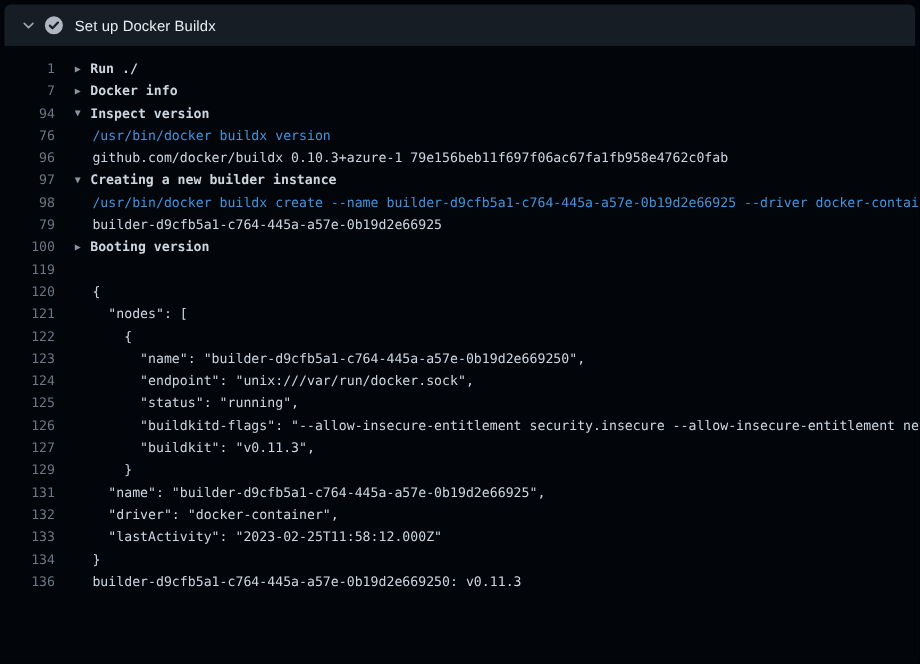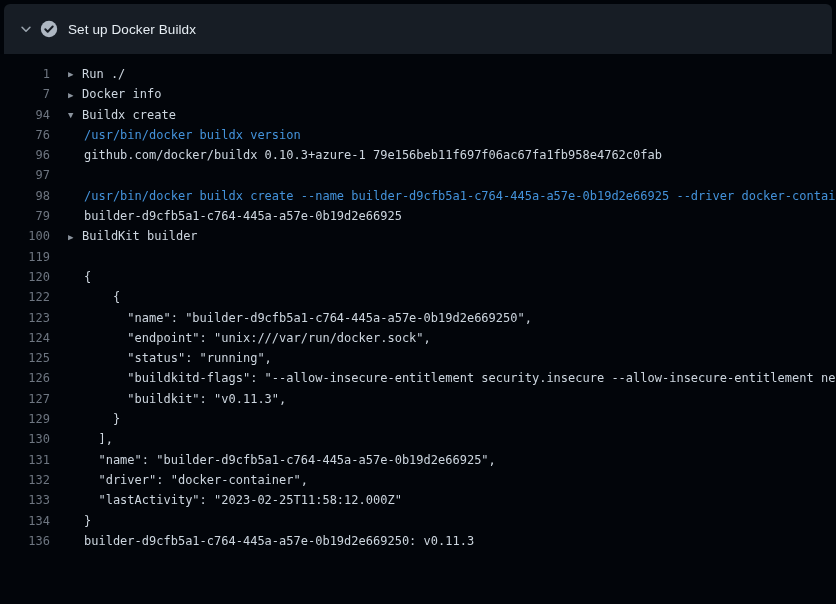--- a/index.html
+++ b/index.html
@@ -4,21 +4,21 @@
 <style>
   html,body{margin:0;padding:0;}
   body{
     width:836px;height:604px;
     background:#010409;
     overflow:hidden;
     font-family:"Liberation Sans",sans-serif;
   }
   .step-header{
     margin:4px 4px 0 4px;
-    height:50px;
+    height:38px;
     background:#171d25;
     border-radius:6px 6px 0 0;
     display:flex;
     align-items:center;
     padding-left:14px;
     box-sizing:border-box;
   }
   .chev-btn{
     width:16px;height:16px;
     display:flex;align-items:center;justify-content:center;
@@ -57,21 +57,21 @@
     flex:none;
     width:50px;
     text-align:right;
     color:#6e7681;
     cursor:pointer;
   }
   .cell{
     margin-left:18px;
     color:#cdd6df;
   }
-  .row.group .cell{cursor:pointer;}
+  .row.group .cell{cursor:pointer;font-weight:bold;}
   .marker{
     display:inline-block;
     width:14px;
     font-size:9px;
     color:#8b949e;
     vertical-align:middle;
   }
   .row.plain .cell{padding-left:16px;}
   .row.command .cell{color:#4493db;}
 </style>
@@ -100,61 +100,66 @@
     <span class="cell"><span class="marker">▶</span><span class="text">Run ./</span></span>
   </div>
 
   <div class="row group">
     <span class="num">7</span>
     <span class="cell"><span class="marker">▶</span><span class="text">Docker info</span></span>
   </div>
 
   <div class="row group">
     <span class="num">94</span>
-    <span class="cell"><span class="marker">▼</span><span class="text">Buildx create</span></span>
+    <span class="cell"><span class="marker">▼</span><span class="text">Inspect version</span></span>
   </div>
 
   <div class="row plain command">
     <span class="num">76</span>
     <span class="cell"><span class="text">/usr/bin/docker buildx version</span></span>
   </div>
 
   <div class="row plain">
     <span class="num">96</span>
     <span class="cell"><span class="text">github.com/docker/buildx 0.10.3+azure-1 79e156beb11f697f06ac67fa1fb958e4762c0fab</span></span>
   </div>
 
   <div class="row group">
     <span class="num">97</span>
+    <span class="cell"><span class="marker">▼</span><span class="text">Creating a new builder instance</span></span>
   </div>
 
   <div class="row plain command">
     <span class="num">98</span>
     <span class="cell"><span class="text">/usr/bin/docker buildx create --name builder-d9cfb5a1-c764-445a-a57e-0b19d2e66925 --driver docker-container</span></span>
   </div>
 
   <div class="row plain">
     <span class="num">79</span>
     <span class="cell"><span class="text">builder-d9cfb5a1-c764-445a-a57e-0b19d2e66925</span></span>
   </div>
 
   <div class="row group">
     <span class="num">100</span>
-    <span class="cell"><span class="marker">▶</span><span class="text">BuildKit builder</span></span>
+    <span class="cell"><span class="marker">▶</span><span class="text">Booting version</span></span>
   </div>
 
   <div class="row group">
     <span class="num">119</span>
   </div>
 
   <div class="row plain">
     <span class="num">120</span>
     <span class="cell"><span class="text">{</span></span>
   </div>
 
+  <div class="row plain">
+    <span class="num">121</span>
+    <span class="cell"><span class="text">  "nodes": [</span></span>
+  </div>
 
   <div class="row plain">
     <span class="num">122</span>
     <span class="cell"><span class="text">    {</span></span>
   </div>
 
   <div class="row plain">
     <span class="num">123</span>
     <span class="cell"><span class="text">      "name": "builder-d9cfb5a1-c764-445a-a57e-0b19d2e669250",</span></span>
   </div>
@@ -178,24 +183,20 @@
     <span class="num">127</span>
     <span class="cell"><span class="text">      "buildkit": "v0.11.3",</span></span>
   </div>
 
 
   <div class="row plain">
     <span class="num">129</span>
     <span class="cell"><span class="text">    }</span></span>
   </div>
 
-  <div class="row plain">
-    <span class="num">130</span>
-    <span class="cell"><span class="text">  ],</span></span>
-  </div>
 
   <div class="row plain">
     <span class="num">131</span>
     <span class="cell"><span class="text">  "name": "builder-d9cfb5a1-c764-445a-a57e-0b19d2e66925",</span></span>
   </div>
 
   <div class="row plain">
     <span class="num">132</span>
     <span class="cell"><span class="text">  "driver": "docker-container",</span></span>
   </div>

